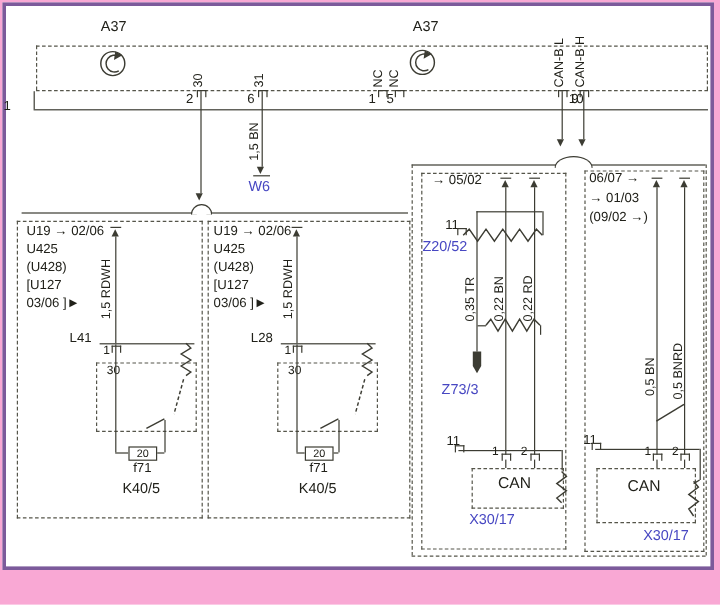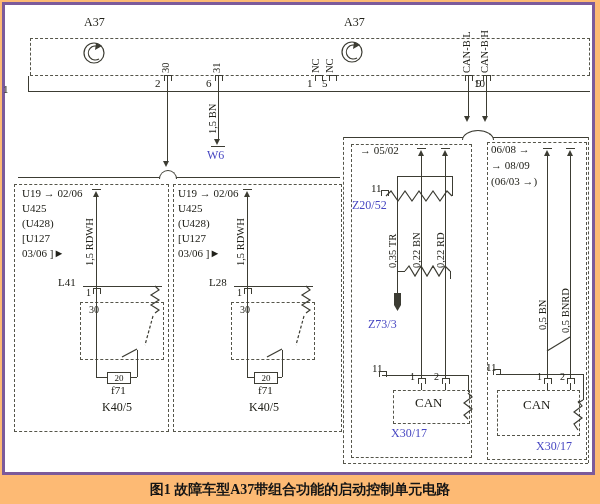--- a/index.html
+++ b/index.html
@@ -1,17 +1,17 @@
 <!DOCTYPE html>
 <html><head>
 <meta charset="utf-8">
 <style>
   html,body{margin:0;padding:0;background:#fff}
-  .stage{position:relative;width:600px;height:504px;background:#fdba74;overflow:hidden;
-         font-family:Liberation Serif, serif}
+  .stage{position:relative;width:600px;height:504px;background:#f9a8d4;overflow:hidden;
+         font-family:Liberation Sans, sans-serif}
   .frame{position:absolute;left:2px;top:2px;width:593px;height:473px;box-sizing:border-box;
          border:3px solid #7c5a9b;background:#fff}
   .h{position:absolute;height:1px;background:#3c3c33}
   .v{position:absolute;width:1px;background:#3c3c33}
   .dh{position:absolute;height:0;border-top:1px dashed #55554a}
   .dv{position:absolute;width:0;border-left:1px dashed #55554a}
   .dash{position:absolute;border:1px dashed #55554a}
   .t{position:absolute;color:#21211a;font-size:11px;line-height:1.05;white-space:nowrap}
   .t12{font-size:12px}
   .t13{font-size:13px}
@@ -163,23 +163,23 @@
   <div class="t" style="left:410px;top:372px;font-size:10px">1</div>
   <div class="pin" style="left:418px;top:378px"></div>
   <div class="t" style="left:434px;top:372px;font-size:10px">2</div>
   <div class="pin" style="left:442px;top:378px"></div>
   <div class="v" style="left:421px;top:383px;height:7px"></div>
   <div class="v" style="left:445px;top:383px;height:7px"></div>
   <div class="dash" style="left:393px;top:390px;width:75px;height:32px"></div>
   <div class="t t13" style="left:415px;top:396px">CAN</div>
   <div class="t t12 blue" style="left:391px;top:427px">X30/17</div>
 
-  <div class="t" style="left:491px;top:144px">06/08 →</div>
-  <div class="t" style="left:491px;top:160px">→ 08/09</div>
-  <div class="t" style="left:491px;top:176px">(06/03 →)</div>
+  <div class="t" style="left:491px;top:144px">06/07 →</div>
+  <div class="t" style="left:491px;top:160px">→ 01/03</div>
+  <div class="t" style="left:491px;top:176px">(09/02 →)</div>
   <div class="h" style="left:543px;top:148px;width:9px"></div>
   <div class="au" style="left:544px;top:150px"></div>
   <div class="h" style="left:566px;top:148px;width:9px"></div>
   <div class="au" style="left:567px;top:150px"></div>
   <div class="v" style="left:547px;top:156px;height:223px"></div>
   <div class="v" style="left:570px;top:156px;height:223px"></div>
   <div class="t rot" style="left:537px;top:330px">0,5 BN</div>
   <div class="t rot" style="left:560px;top:333px">0,5 BNRD</div>
   <div class="t" style="left:486px;top:362px">11</div>
   <div class="pin" style="left:493px;top:369px"></div>
@@ -216,14 +216,13 @@
       <polyline points="386,196 391,191 398,201 405,191 412,201 419,191 426,201 433,191 440,201 447,191 452,196"></polyline>
       <polyline points="405,271 409,266 415,276 421,266 427,276 433,266 439,276 445,266 450,271"></polyline>
       <path d="M394,293 h7 v12 l-3.5,6 l-3.5,-6 z" fill="#3c3c33" stroke="none"></path>
       <polyline points="468,393 472,397 464,403 472,409 464,415 468,419"></polyline>
       <polyline points="583,400 578,403"></polyline>
       <polyline points="578,401 582,406 574,412 582,418 574,424 578,430"></polyline>
       <line x1="547" y1="351" x2="570" y2="337"></line>
     </g>
   </svg>
 
-  <div class="cap">图1 故障车型A37带组合功能的启动控制单元电路</div>
 </div>
 
 </body></html>

